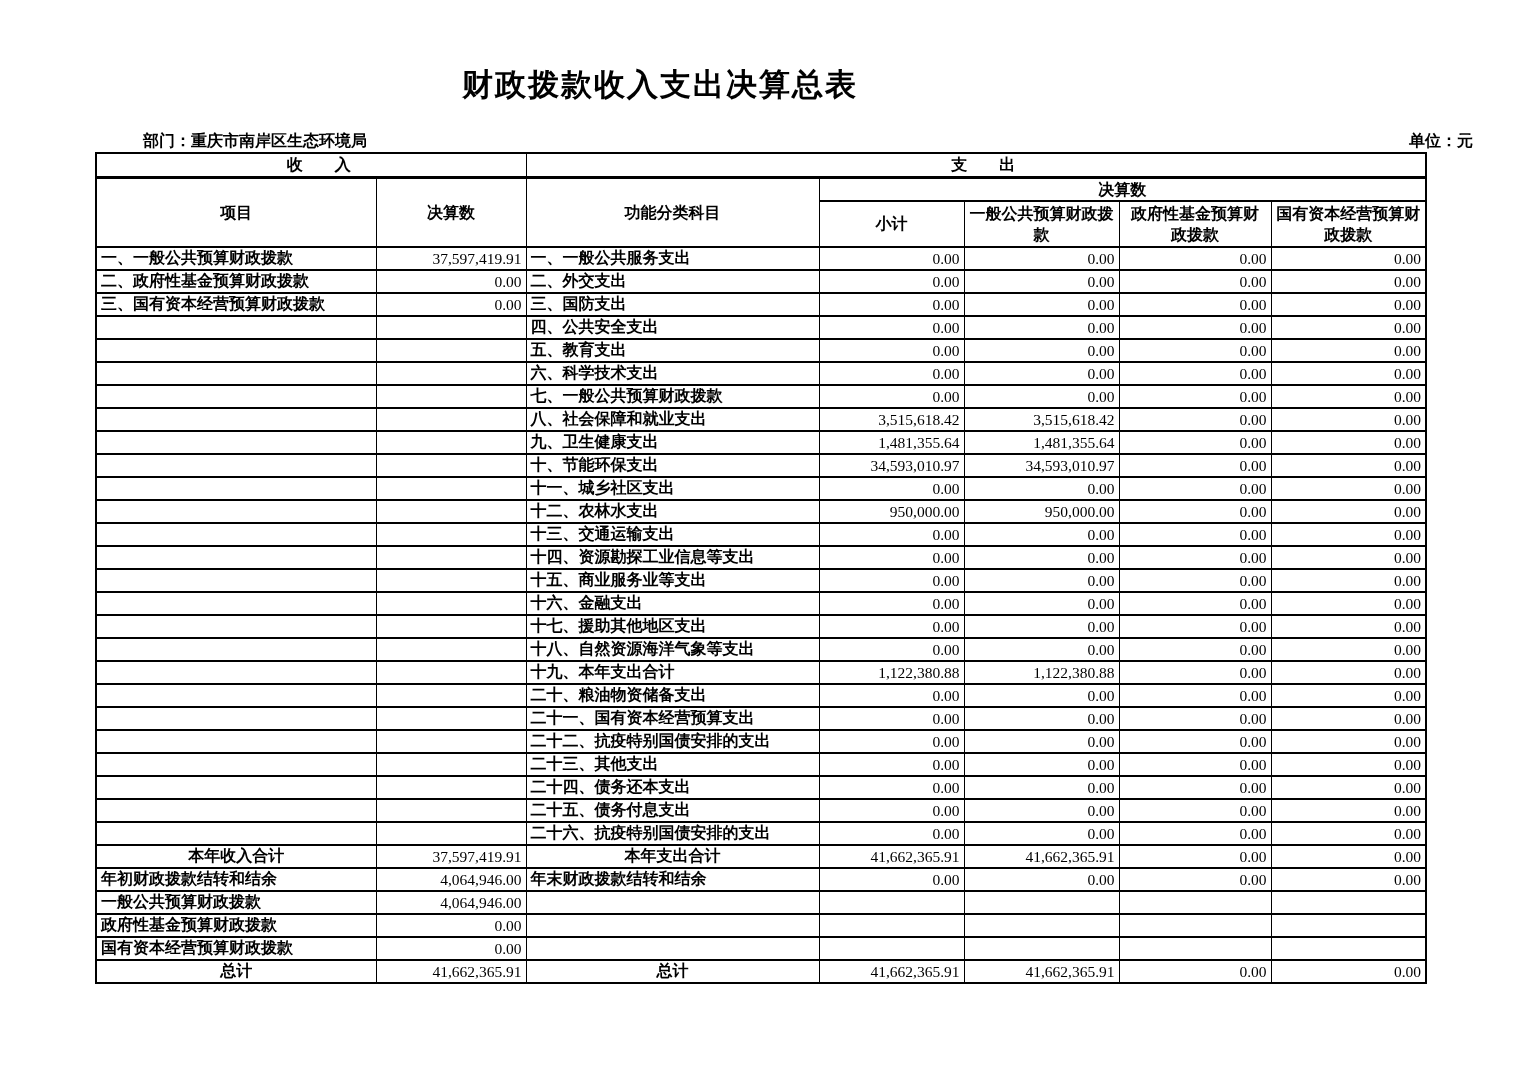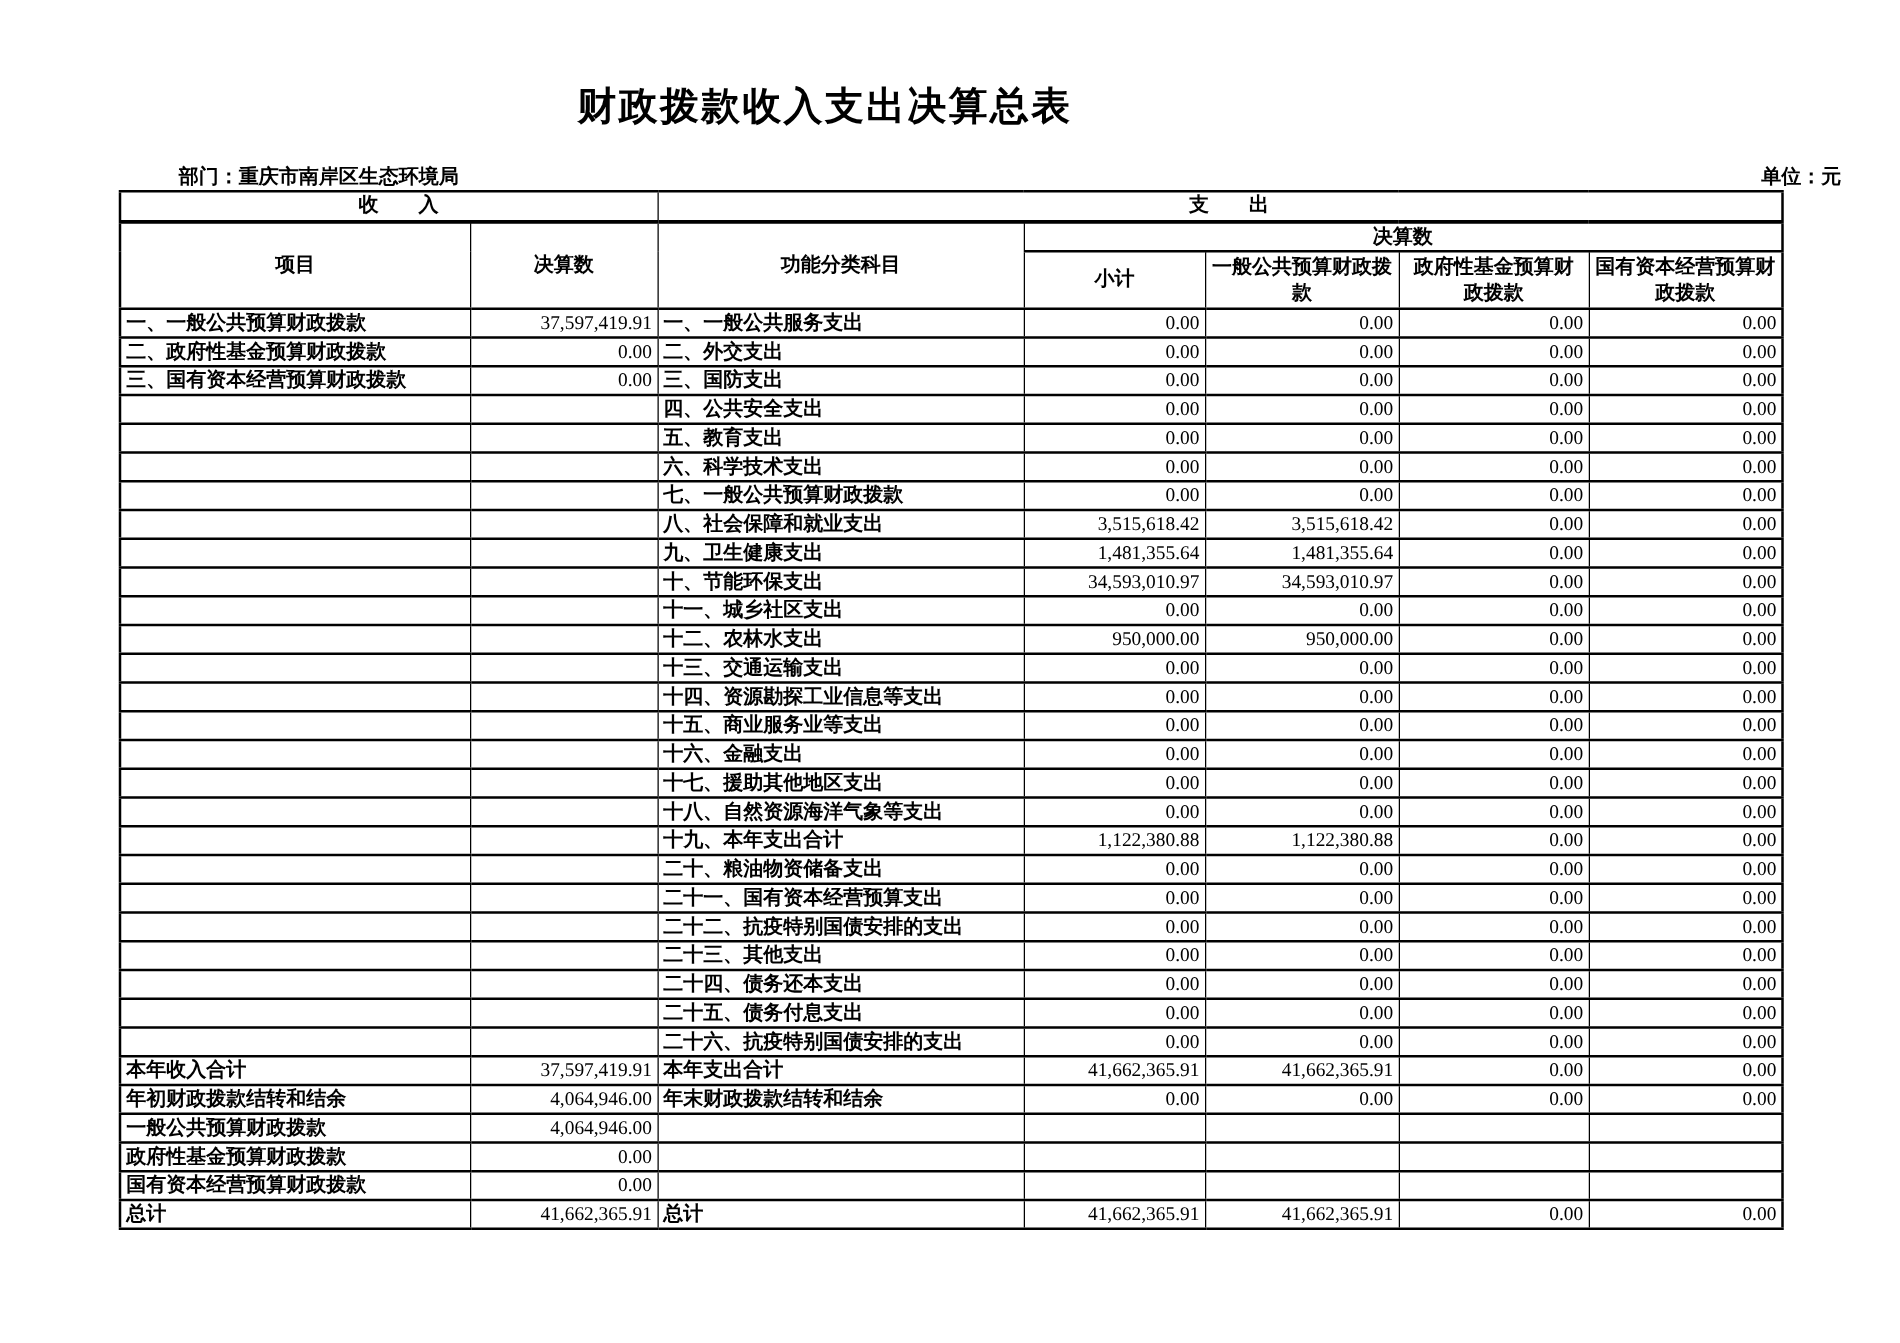--- a/index.html
+++ b/index.html
@@ -77,21 +77,21 @@
     font-size: 16px;
     font-weight: bold;
     text-align: left;
   }
   td.num {
     font-size: 15.5px;
     font-weight: normal;
     text-align: right;
     padding-right: 5px;
   }
-  td.center { text-align: left; }
+  td.center { text-align: center; }
   td.indent { padding-left: 26px; }
 </style>
 </head>
 <body>
 
 <div class="page">
   <div class="doc-title">财政拨款收入支出决算总表</div>
   <div class="meta-line">
     <span>部门：重庆市南岸区生态环境局</span>
     <span>单位：元</span>

